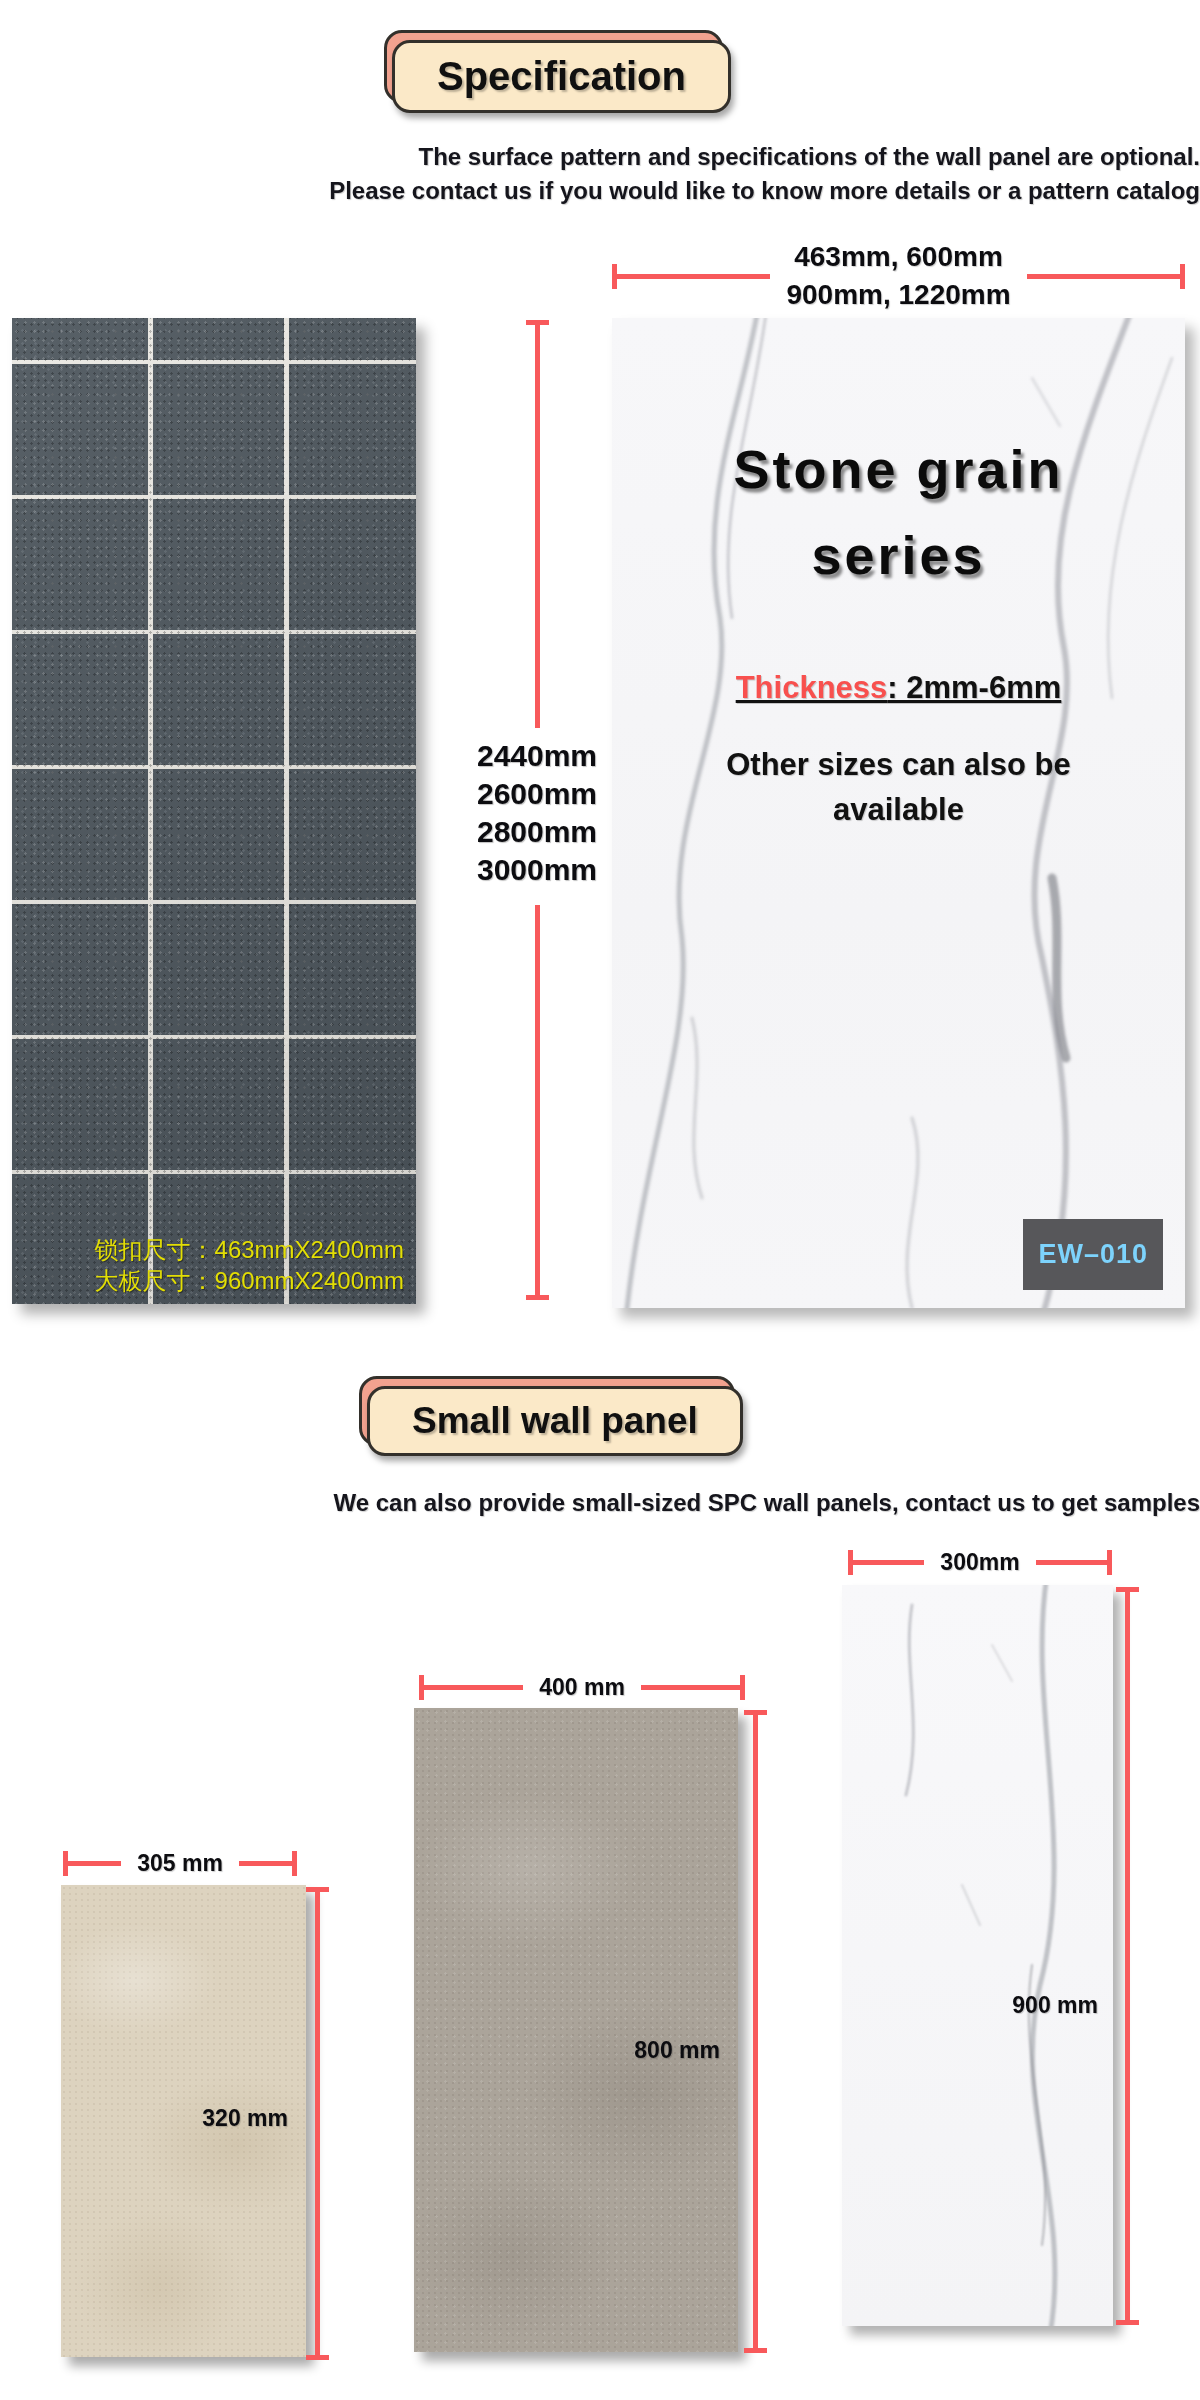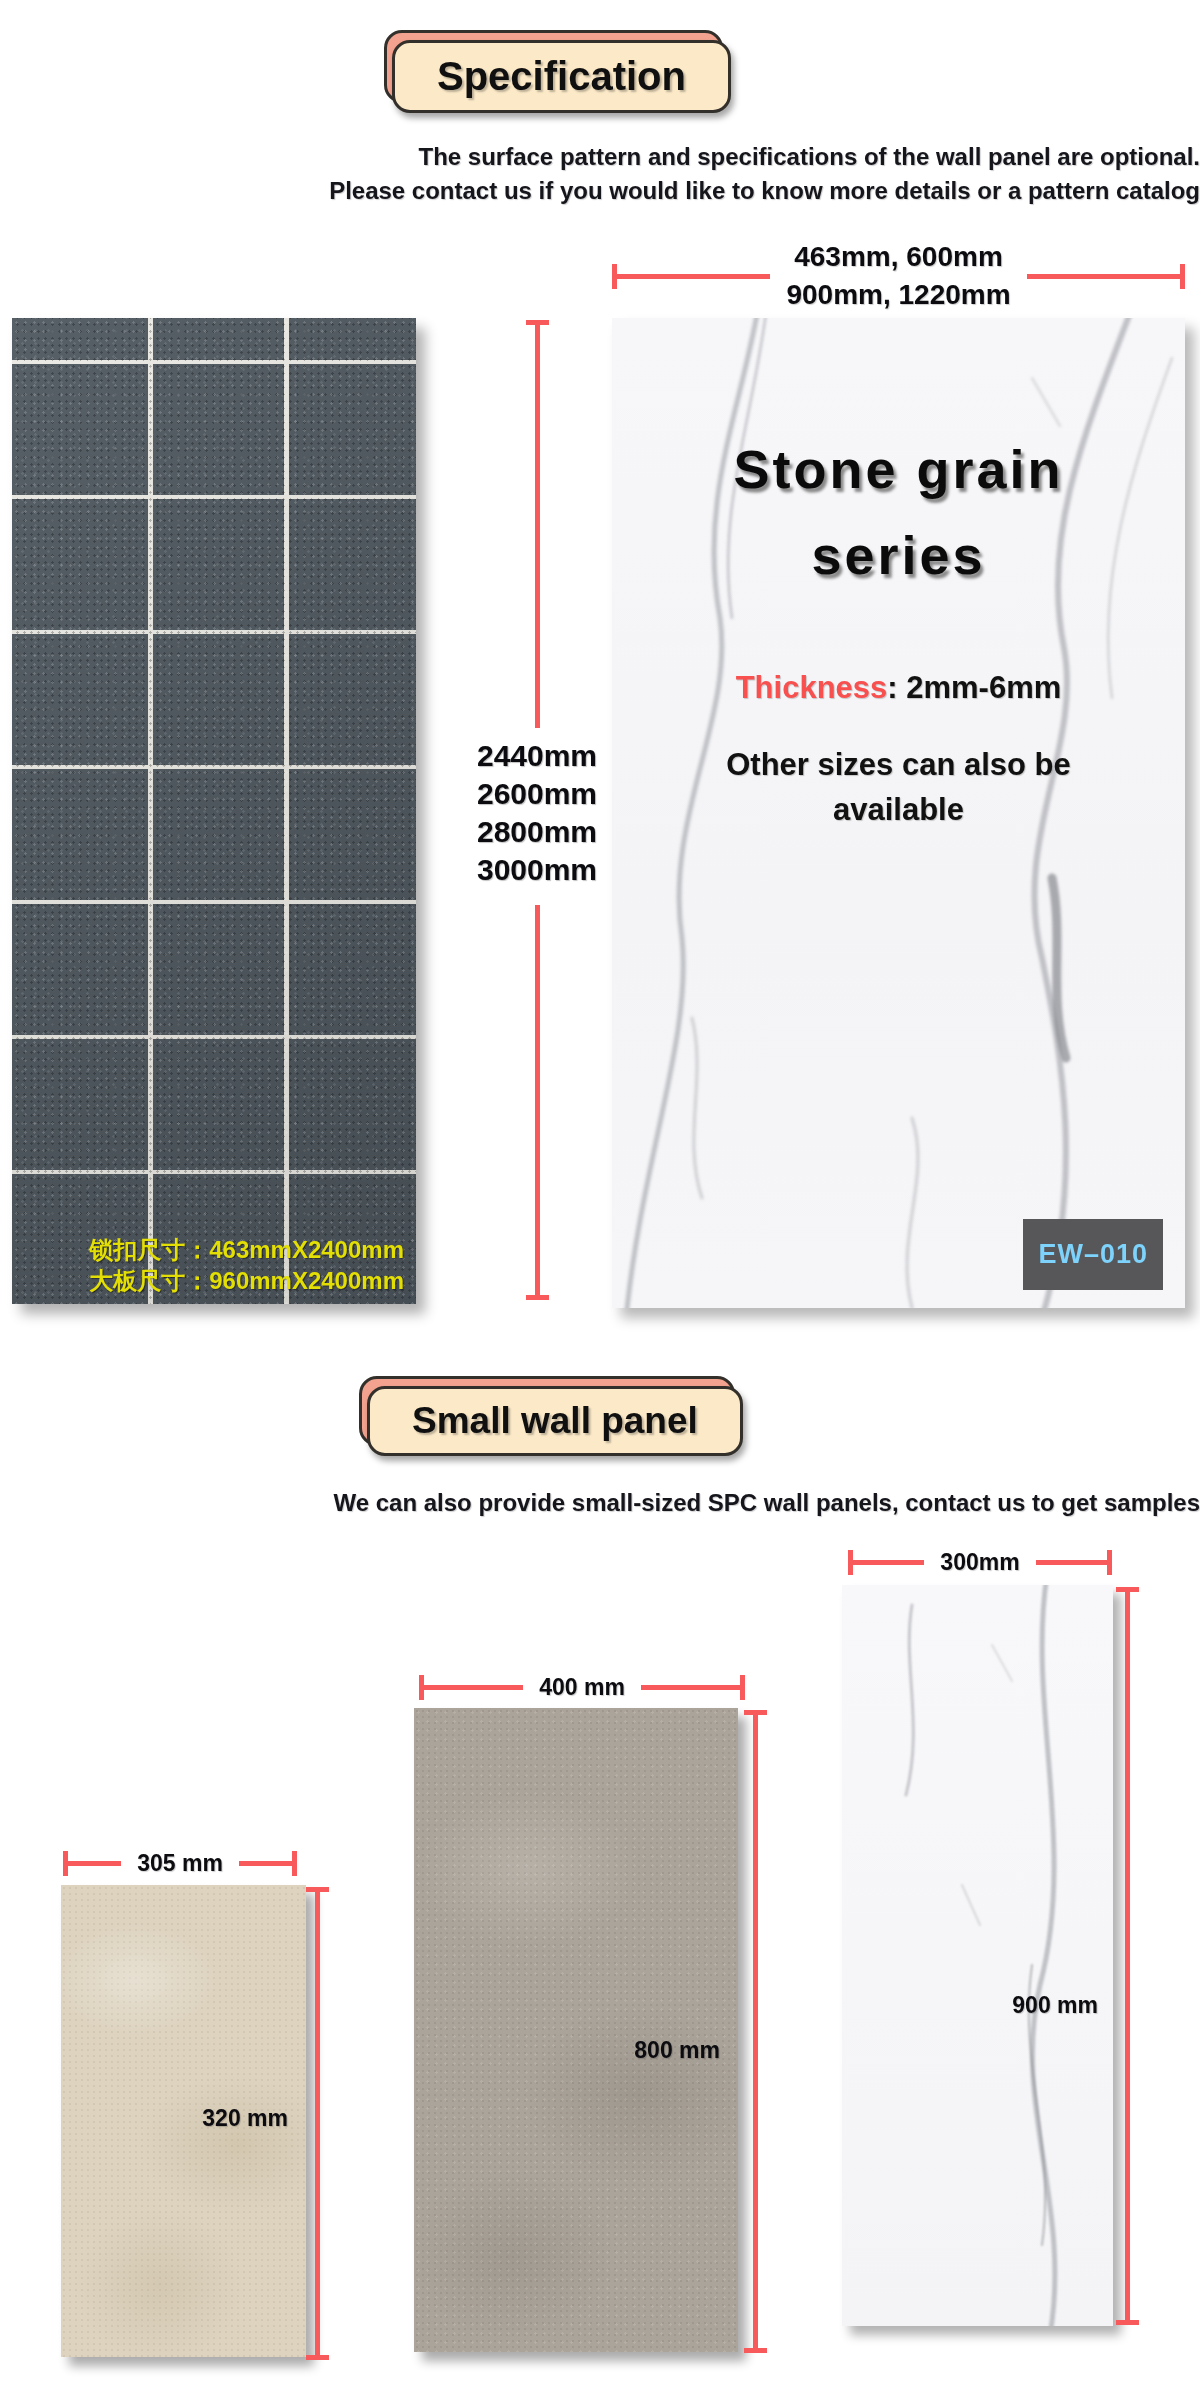--- a/index.html
+++ b/index.html
@@ -50,33 +50,33 @@
       radial-gradient(rgba(255,255,255,0.16) 1px, transparent 1.4px),
       radial-gradient(rgba(205,215,222,0.12) 1px, transparent 1.5px),
       radial-gradient(rgba(0,0,0,0.25) 1px, transparent 1.3px),
       linear-gradient(135deg, rgba(255,255,255,0.06), rgba(0,0,0,0.10)),
       linear-gradient(90deg, transparent 136px, #ebe9e3 136px, #ebe9e3 141px, transparent 141px,
                       transparent 272px, #ebe9e3 272px, #ebe9e3 277px, transparent 277px),
       repeating-linear-gradient(180deg, transparent 0px, transparent 131px, #ebe9e3 131px, #ebe9e3 135px);
     background-size:9px 9px,13px 13px,7px 7px,100% 100%,100% 100%,100% 135px;
     background-position:0 0,4px 6px,2px 3px,0 0,0 0,0 -89px;
     box-shadow:9px 10px 12px rgba(0,0,0,0.30);}
-  .tile-caption{position:absolute;right:12px;bottom:8px;text-align:left;font-weight:bold;
+  .tile-caption{position:absolute;right:12px;bottom:8px;text-align:left;font-weight:normal;
     font-size:24px;line-height:31px;color:#e3de04;text-shadow:1px 1px 1px rgba(0,0,0,0.45);white-space:nowrap;}
 
   
   .marble-panel{position:absolute;left:612px;top:318px;width:573px;height:990px;
     background:linear-gradient(180deg,#f7f7f9 0%,#f4f4f6 60%,#f6f6f8 100%);
     box-shadow:9px 10px 12px rgba(0,0,0,0.28);}
   .marble-panel svg, .marble-small svg{position:absolute;inset:0;width:100%;height:100%;}
   .stone-title{position:absolute;left:0;top:108px;width:100%;text-align:center;
     font-size:54px;line-height:86px;font-weight:800;letter-spacing:3px;color:#0b0b0b;
     text-shadow:3px 4px 3px rgba(0,0,0,0.45);}
   .thickness-line{position:absolute;left:0;top:352px;width:100%;text-align:center;
-    font-size:31px;font-weight:bold;color:#111;text-shadow:1px 1px 1px rgba(0,0,0,0.2);}
+    font-size:31px;font-weight:bold;color:#111;text-shadow:1px 1px 1px rgba(0,0,0,0.2);text-decoration:underline;}
   .thickness-label{color:#F8504E;}
   .other-sizes{position:absolute;left:0;top:424px;width:100%;text-align:center;
     font-size:31px;line-height:45px;font-weight:bold;color:#111;text-shadow:1px 1px 1px rgba(0,0,0,0.2);}
   .model-badge{position:absolute;right:22px;bottom:18px;background:#57575a;color:#7dd3fc;
     font-size:27px;font-weight:bold;letter-spacing:1px;padding:20px 15px;}
 
   
   .panel-beige{position:absolute;left:61px;top:1885px;width:245px;height:472px;
     background-color:#ddd3bf;
     background-image:

